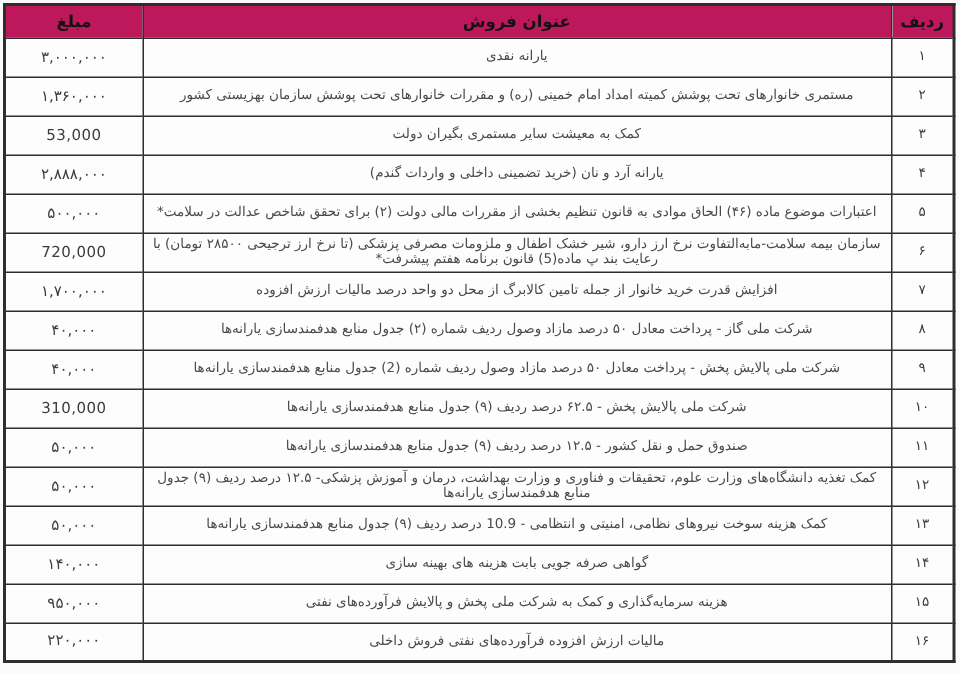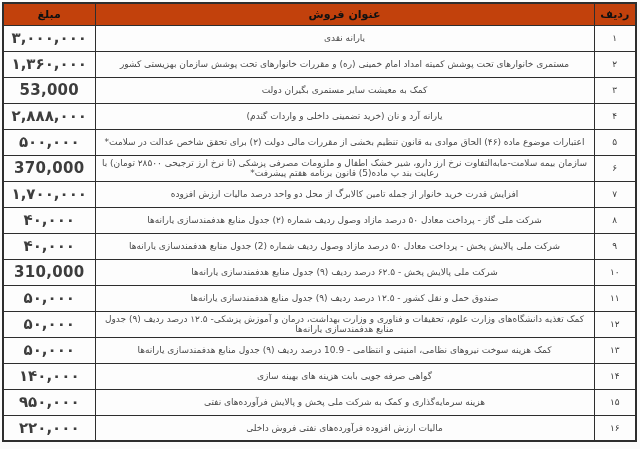--- a/index.html
+++ b/index.html
@@ -32,42 +32,41 @@
     border: 1px solid #2e2e2e;
     text-align: center;
     vertical-align: middle;
     padding: 1px 4px;
     overflow: hidden;
   }
   thead tr {
     height: 22px;
   }
   thead th {
-    background: #c2410c;
+    background: #be185d;
     color: #111;
     font-weight: bold;
     font-size: 11px;
     border-bottom: 2px solid #2e2e2e;
   }
   tbody tr {
     height: 26px;
   }
   td.row-number-cell {
     font-size: 9px;
     color: #3d3d3d;
   }
   td.expense-title-cell {
     font-size: 9px;
     color: #4a4a4a;
   }
   td.amount-cell {
-    font-size: 15px;
+    font-size: 10px;
     color: #3d3d3d;
     letter-spacing: 0.3px;
-    font-weight: bold;
   }
   col.col-row    { width: 42px; }
   col.col-amount { width: 92px; }
 </style>
 </head>
 <body>
 
 <div class="page">
   <table class="subsidy-table" dir="rtl">
     <colgroup>
@@ -104,21 +103,21 @@
           <td class="amount-cell">۲,۸۸۸,۰۰۰</td>
         </tr>
         <tr>
           <td class="row-number-cell">۵</td>
           <td class="expense-title-cell">اعتبارات موضوع ماده (۴۶) الحاق موادی به قانون تنظیم بخشی از مقررات مالی دولت (۲) برای تحقق شاخص عدالت در سلامت*</td>
           <td class="amount-cell">۵۰۰,۰۰۰</td>
         </tr>
         <tr>
           <td class="row-number-cell">۶</td>
           <td class="expense-title-cell">سازمان بیمه سلامت-مابه‌التفاوت نرخ ارز دارو، شیر خشک اطفال و ملزومات مصرفی پزشکی (تا نرخ ارز ترجیحی ۲۸۵۰۰ تومان) با رعایت بند پ ماده(5) قانون برنامه هفتم پیشرفت*</td>
-          <td class="amount-cell">370,000</td>
+          <td class="amount-cell">720,000</td>
         </tr>
         <tr>
           <td class="row-number-cell">۷</td>
           <td class="expense-title-cell">افزایش قدرت خرید خانوار از جمله تامین کالابرگ از محل دو واحد درصد مالیات ارزش افزوده</td>
           <td class="amount-cell">۱,۷۰۰,۰۰۰</td>
         </tr>
         <tr>
           <td class="row-number-cell">۸</td>
           <td class="expense-title-cell">شرکت ملی گاز - پرداخت معادل ۵۰ درصد مازاد وصول ردیف شماره (۲) جدول منابع هدفمندسازی یارانه‌ها</td>
           <td class="amount-cell">۴۰,۰۰۰</td>

